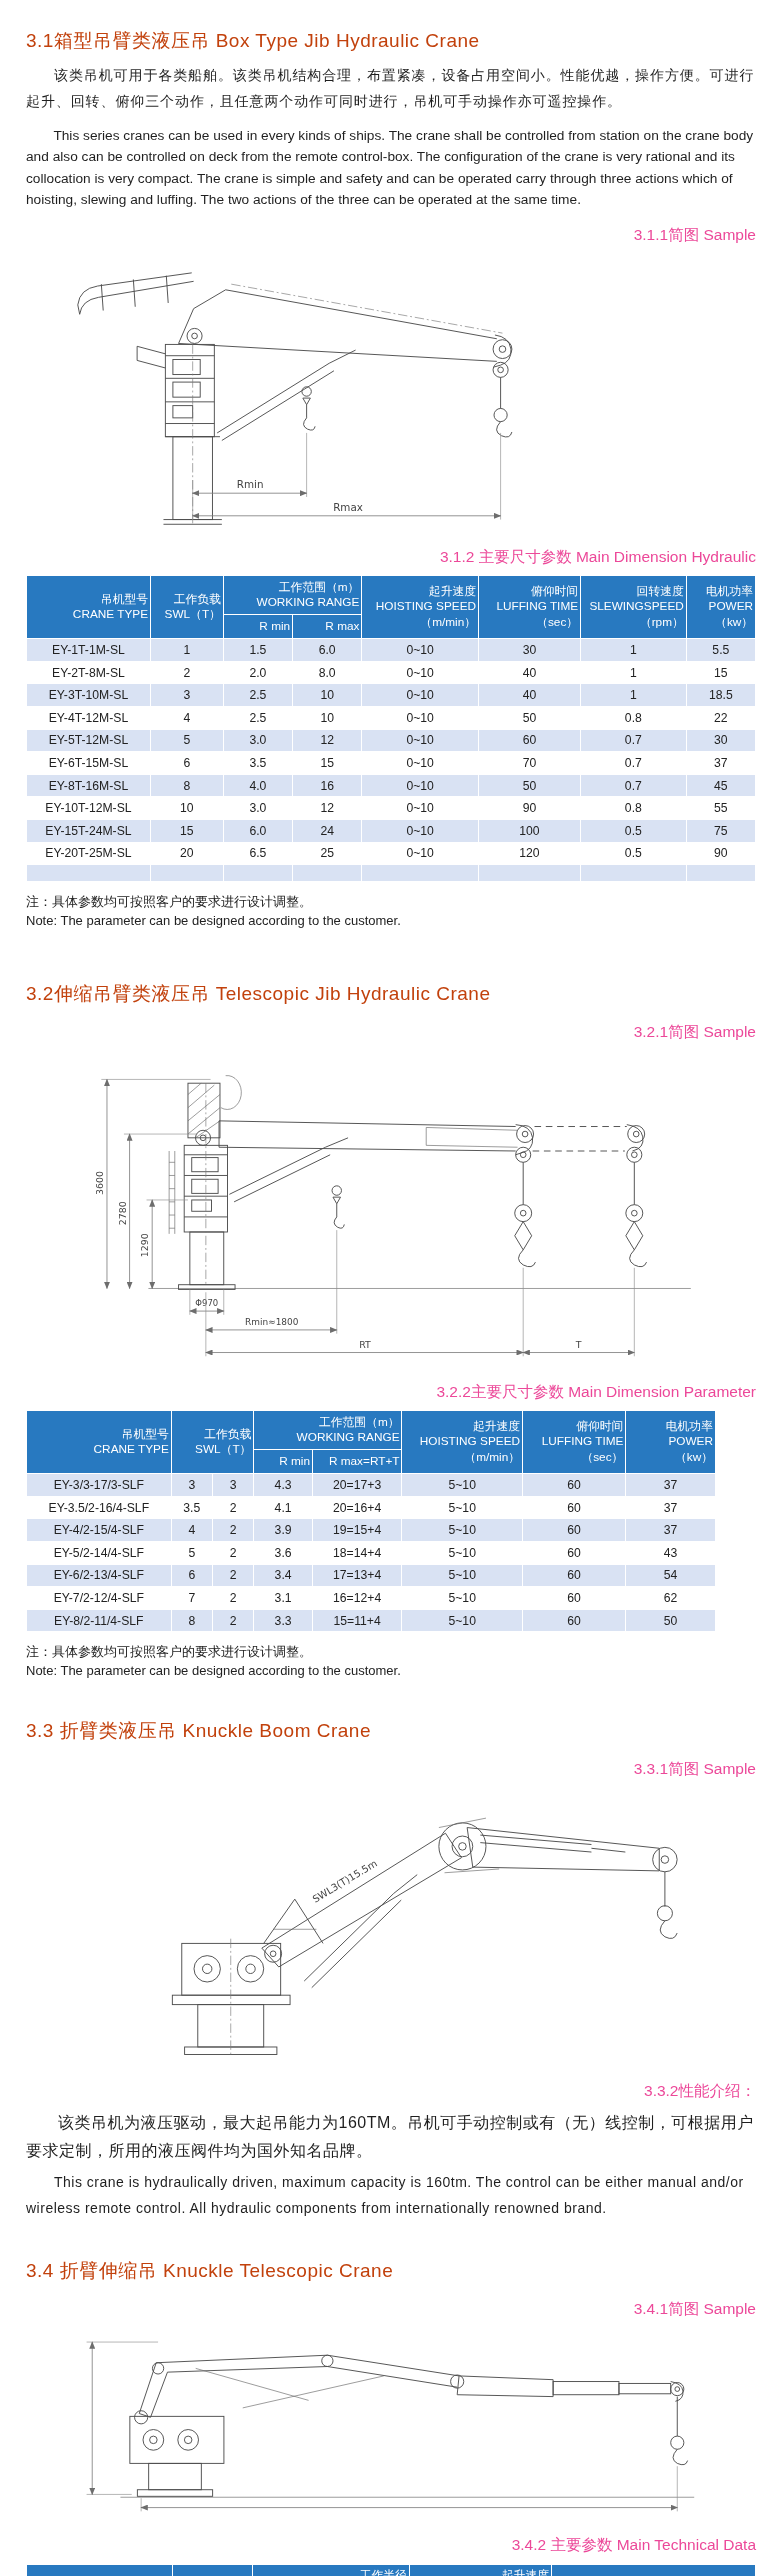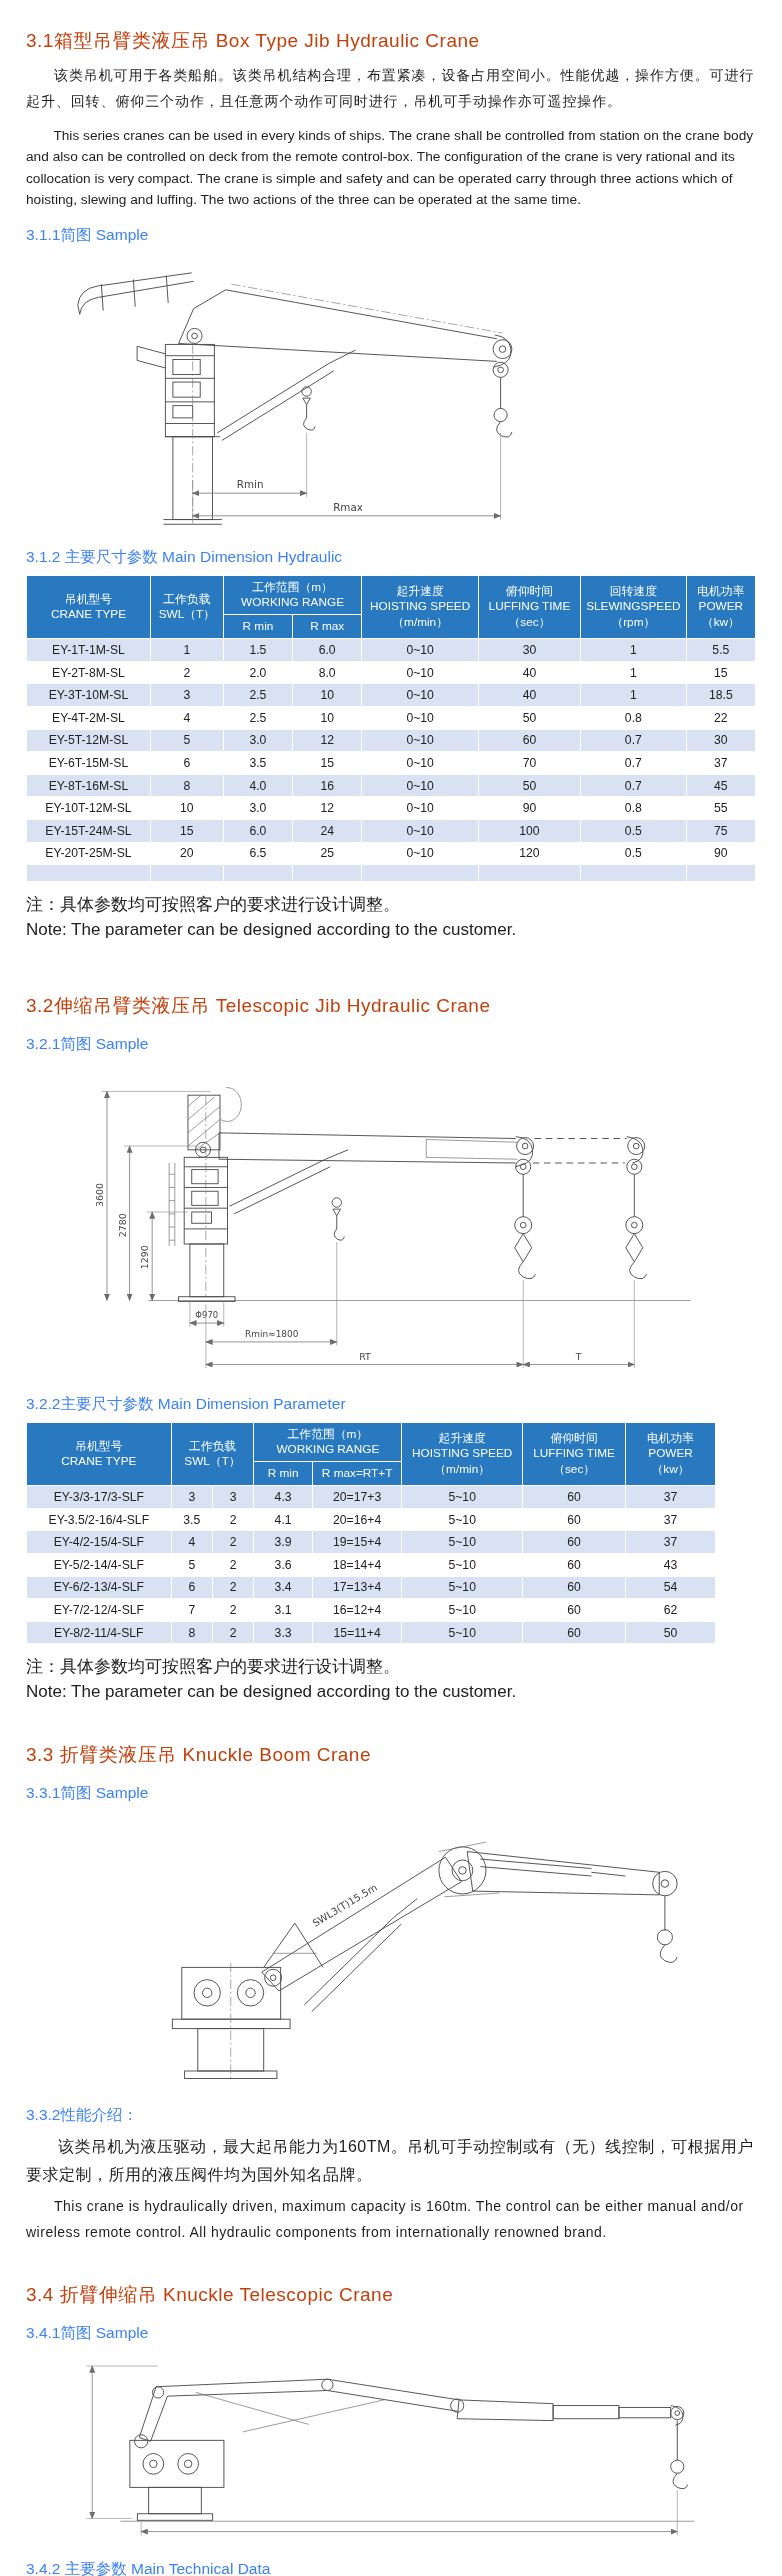--- a/index.html
+++ b/index.html
@@ -1,43 +1,43 @@
 <!DOCTYPE html>
 <html style="font-size:15px"><head>
 <meta charset="utf-8">
 <style>
   * { box-sizing: border-box; }
   html,body { margin:0; padding:0; background:#fff; }
   body { font-family:"Liberation Sans","DejaVu Sans",sans-serif; color:#1f1f1f; }
   .page { width:782px; min-height:2576px; margin:0 auto; padding:15px 26px 28px 26px; background:#fff; }
 
   h2.sec { color:#c2410c; font-weight:400; font-size:19px; margin:13px 0 9.4px 0; letter-spacing:0.5px; }
-  h3.sub { color:#3b82f6; font-weight:400; font-size:15.5px; margin:15px 0 7.5px 0; }
+  h3.sub { color:#ec4899; font-weight:400; font-size:15.5px; margin:15px 0 7.5px 0;text-align:right; }
   p.cn  { font-size:14px; line-height:1.8; text-indent:2em; margin:7.5px 0 11.3px 0; letter-spacing:0.9px; }
   p.en  { font-size:13.7px; line-height:1.55; text-indent:2em; margin:9.4px 0 13px 0; }
   p.perf-cn { font-size:16px; line-height:1.75; text-indent:2em; margin:5.7px 0 1.9px 0; letter-spacing:0.5px; }
   p.perf-en { font-size:14px; line-height:1.9; text-indent:2em; margin:3.8px 0 11.3px 0; letter-spacing:0.5px; }
 
   figure { margin:3.8px 0 7.5px 0; text-align:left; }
   svg.fig text { font-family:"DejaVu Sans",sans-serif; fill:#444; }
   .dim-line { stroke:#808080; stroke-width:0.9; fill:none; }
   .ext-line { stroke:#909090; stroke-width:0.7; fill:none; }
   .art { stroke:#4d4d4d; stroke-width:1; fill:none; }
   .artthin { stroke:#6a6a6a; stroke-width:0.7; fill:none; }
   .cl { stroke:#7a7a7a; stroke-width:0.7; fill:none; stroke-dasharray:10 3 2 3; }
   .dash { stroke:#4d4d4d; stroke-width:1; fill:none; stroke-dasharray:7 5; }
 
   table { border-collapse:collapse; table-layout:fixed; width:100%; margin:3.8px 0 9.4px 0; }
   th { background:#2879c0; color:#fff; font-weight:400; font-size:11.8px; line-height:1.3;
-       white-space:pre-line; border:1.9px solid #fff; padding:3.8px 1.9px; text-align:center; }
+       white-space:pre-line; border:1.9px solid #fff; padding:3.8px 1.9px; text-align:right; }
   td { font-size:12.2px; text-align:center; border:1.9px solid #fff; padding:3.8px 1.9px; height:17px; color:#222; }
   tbody tr:nth-child(odd) td { background:#d9e2f3; }
   tbody tr:nth-child(even) td { background:#ffffff; }
   table.t32 { width:94.5%; }
-  .note { font-size:17px; line-height:1.5; margin:1.9px 0 13px 0; color:#222; }
+  .note { font-size:13px; line-height:1.5; margin:1.9px 0 13px 0; color:#222; }
   .note div { margin:0; }
   .gap-lg { height:24.5px; }
   .gap-md { height:11.3px; }
 </style>
 </head>
 <body>
 
 <svg width="0" height="0" style="position:absolute" aria-hidden="true">
   <defs>
     <marker id="arw" viewBox="0 0 10 8" markerWidth="9" markerHeight="7" refX="9" refY="4" orient="auto-start-reverse">
@@ -185,21 +185,21 @@
           <td>EY-3T-10M-SL</td>
           <td>3</td>
           <td>2.5</td>
           <td>10</td>
           <td>0~10</td>
           <td>40</td>
           <td>1</td>
           <td>18.5</td>
         </tr>
         <tr>
-          <td>EY-4T-2M-SL</td>
+          <td>EY-4T-12M-SL</td>
           <td>4</td>
           <td>2.5</td>
           <td>10</td>
           <td>0~10</td>
           <td>50</td>
           <td>0.8</td>
           <td>22</td>
         </tr>
         <tr>
           <td>EY-5T-12M-SL</td>

